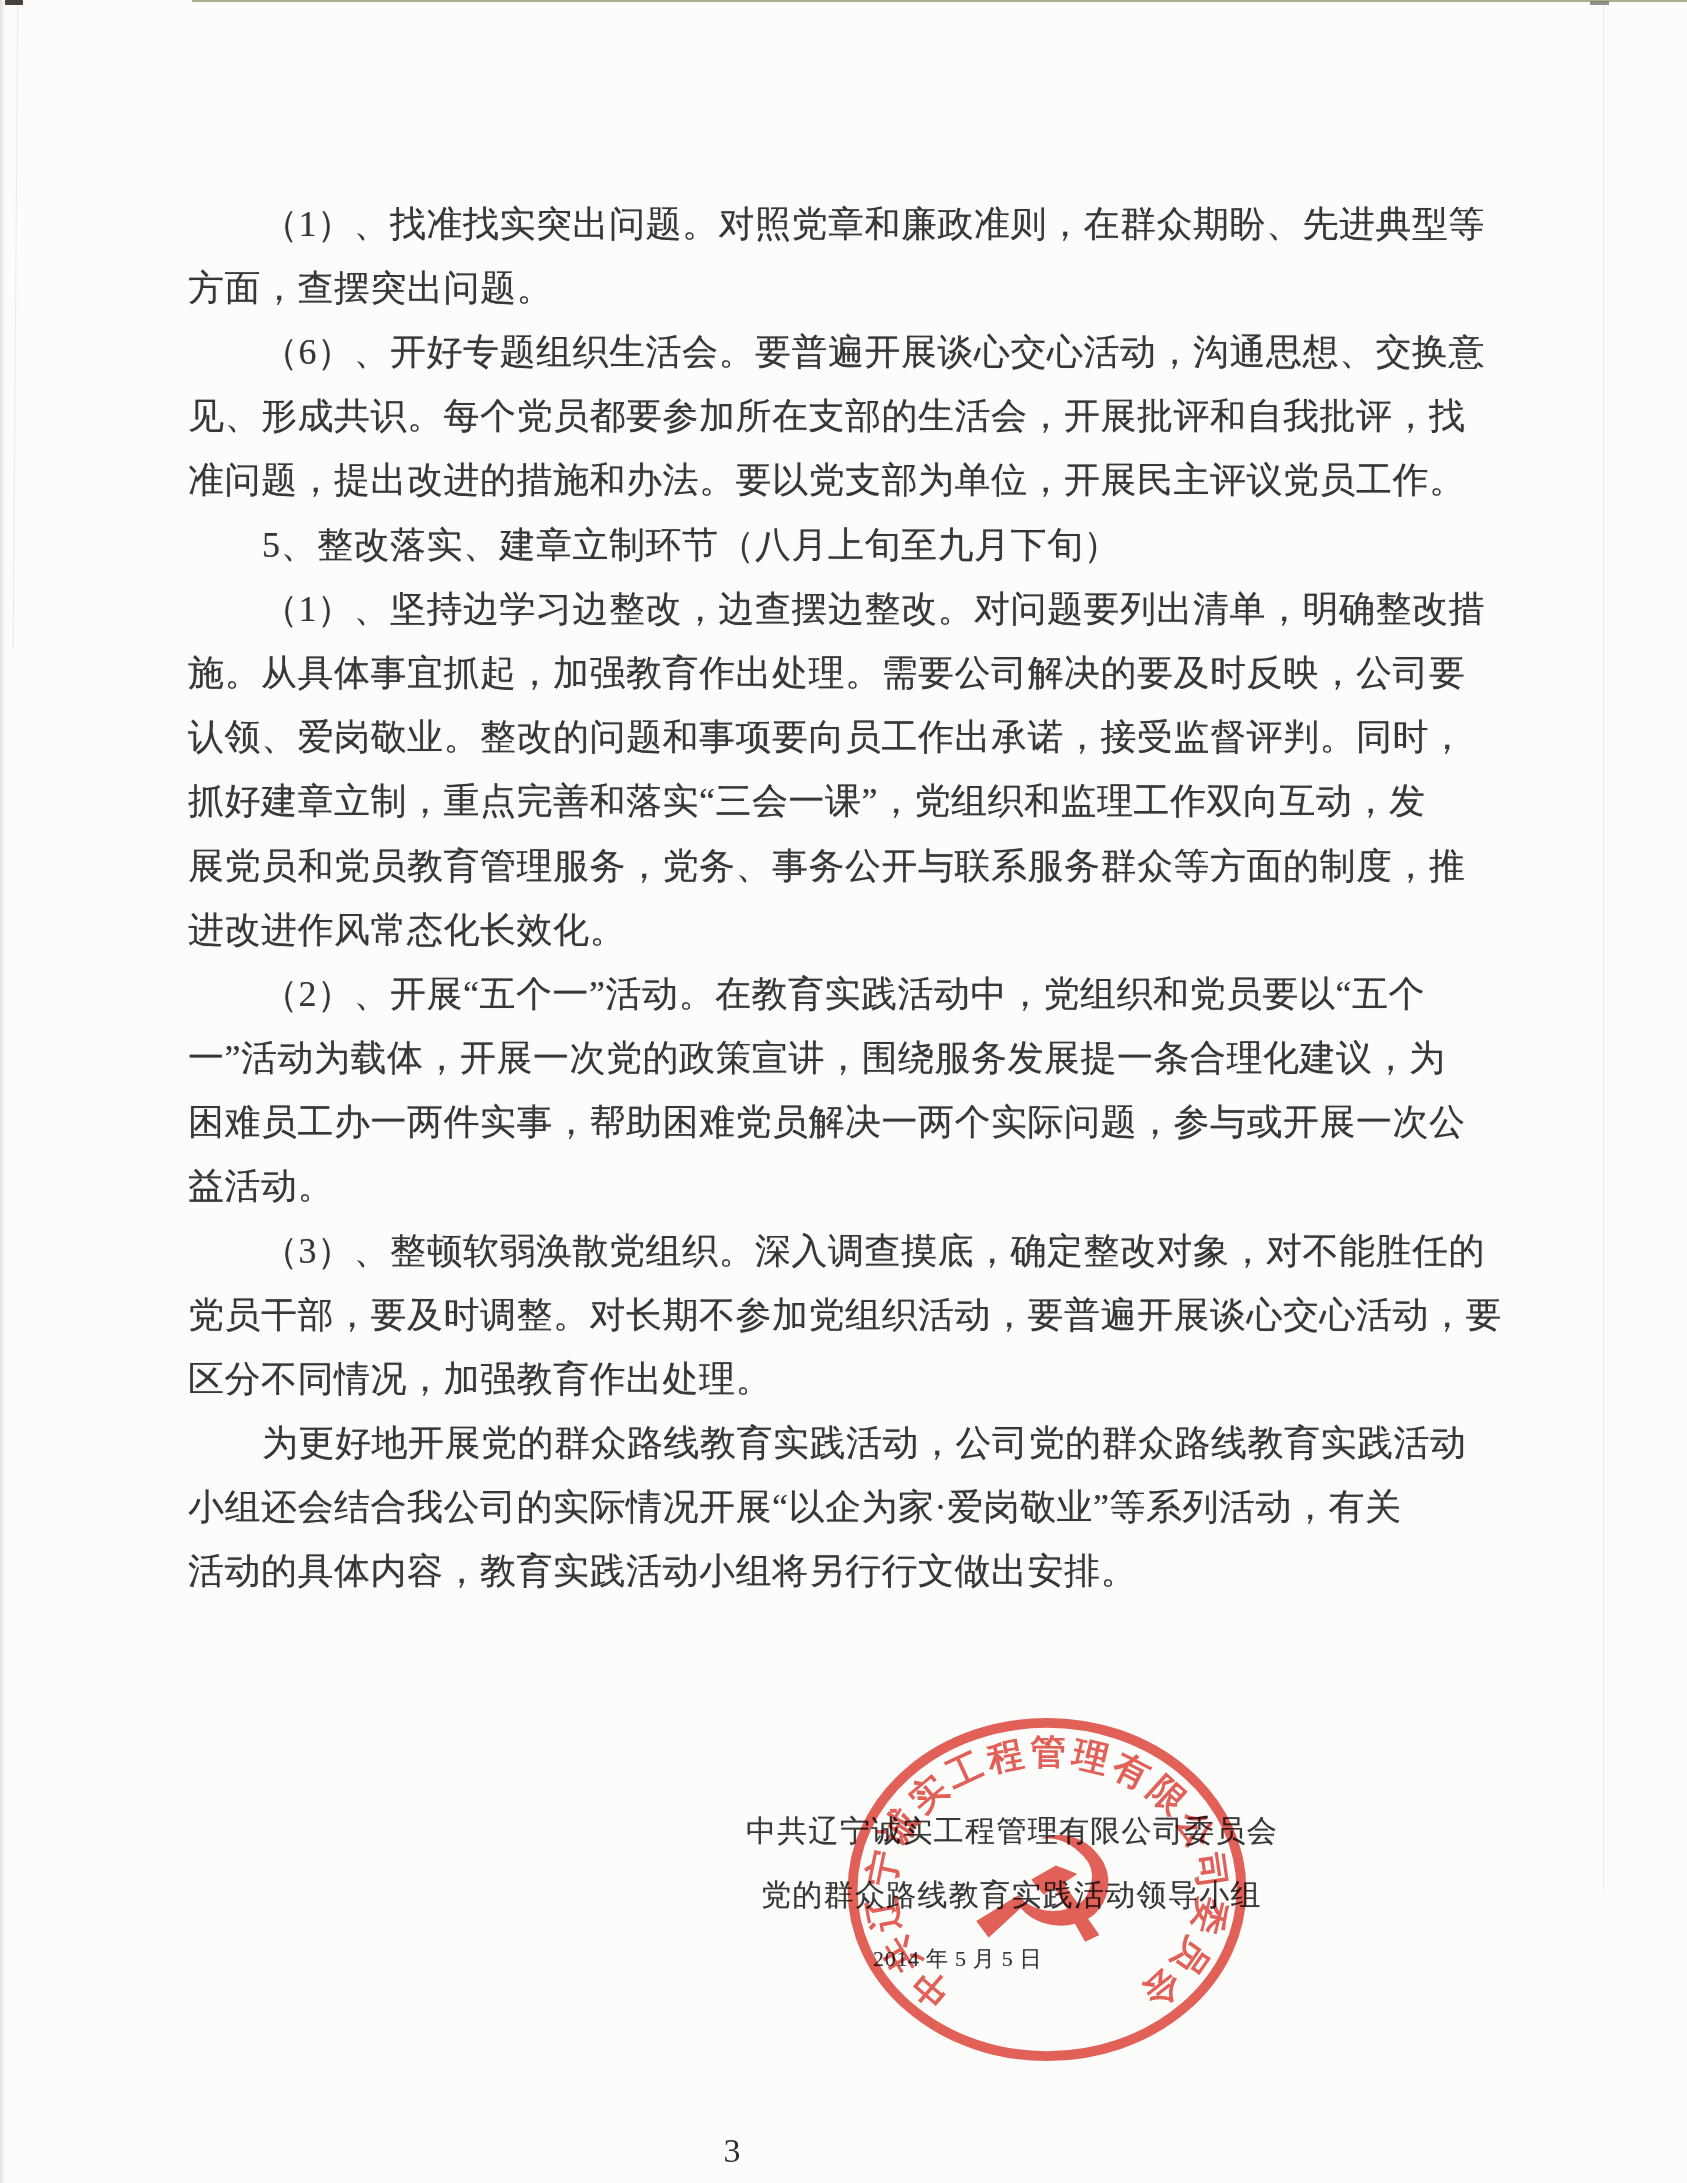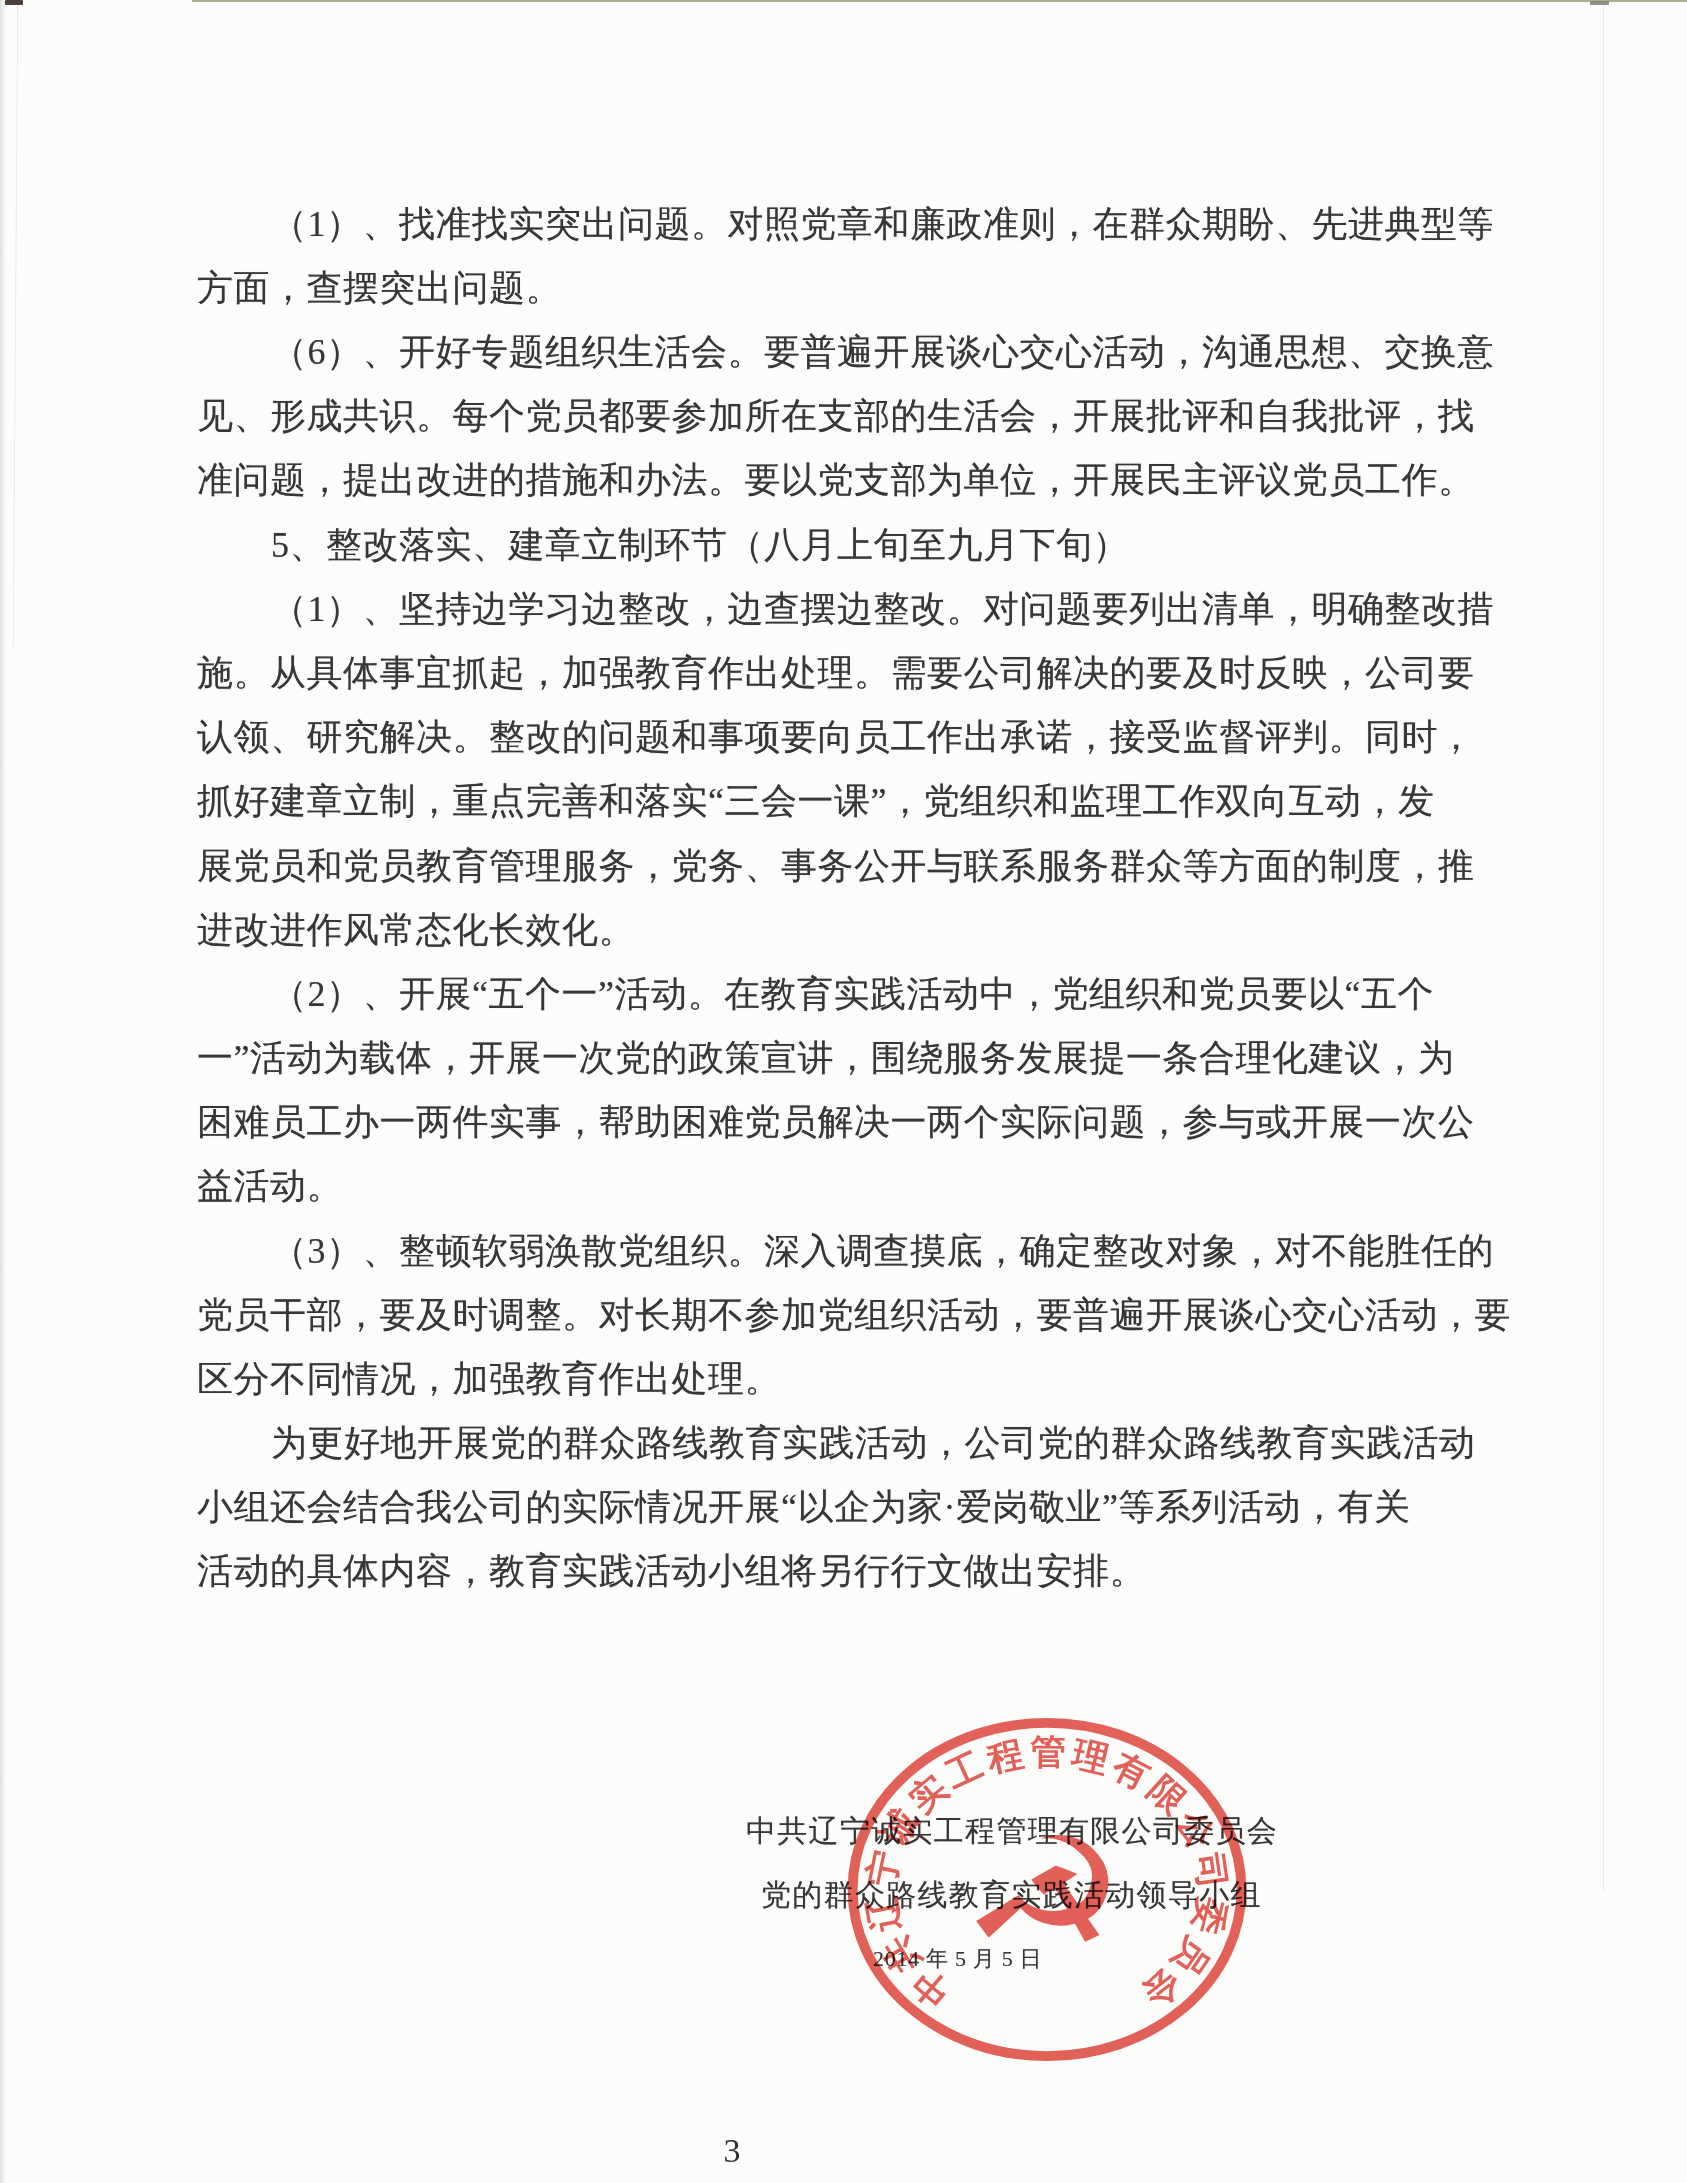--- a/index.html
+++ b/index.html
@@ -33,21 +33,21 @@
   .corner-dash-tr{
     position:absolute;left:1590px;top:1.3px;width:18.5px;height:4px;
     background:#7d7d7d;opacity:.85;border-radius:0.7px;
   }
   .scan-line-right{
     position:absolute;left:1603px;top:4px;width:1.3px;height:1886px;
     background:rgba(150,150,150,.18);
   }
   
   .text-block{
-    position:absolute;left:197px;top:0;width:1307px;height:2183px;
+    position:absolute;left:188px;top:0;width:1307px;height:2183px;
   }
   .line{
     position:absolute;left:0;width:1297px;height:40px;
     font-size:36px;line-height:40px;letter-spacing:0.5px;
     color:#373737;white-space:nowrap;
     text-shadow:0 0 0.7px rgba(70,70,70,.55);
   }
   .line.indent{padding-left:74px;}
   
   .sig-line{
@@ -85,21 +85,21 @@
 
   <div class="text-block">
       <div class="line indent" style="top: 204px;">（1）、找准找实突出问题。对照党章和廉政准则，在群众期盼、先进典型等</div>
       <div class="line" style="top: 268px;">方面，查摆突出问题。</div>
       <div class="line indent" style="top: 332px;">（6）、开好专题组织生活会。要普遍开展谈心交心活动，沟通思想、交换意</div>
       <div class="line" style="top: 396px;">见、形成共识。每个党员都要参加所在支部的生活会，开展批评和自我批评，找</div>
       <div class="line" style="top: 460px;">准问题，提出改进的措施和办法。要以党支部为单位，开展民主评议党员工作。</div>
       <div class="line indent" style="top: 525px;">5、整改落实、建章立制环节（八月上旬至九月下旬）</div>
       <div class="line indent" style="top: 589px;">（1）、坚持边学习边整改，边查摆边整改。对问题要列出清单，明确整改措</div>
       <div class="line" style="top: 653px;">施。从具体事宜抓起，加强教育作出处理。需要公司解决的要及时反映，公司要</div>
-      <div class="line" style="top: 717px;">认领、研究解决。整改的问题和事项要向员工作出承诺，接受监督评判。同时，</div>
+      <div class="line" style="top: 717px;">认领、爱岗敬业。整改的问题和事项要向员工作出承诺，接受监督评判。同时，</div>
       <div class="line" style="top: 781px;">抓好建章立制，重点完善和落实“三会一课”，党组织和监理工作双向互动，发</div>
       <div class="line" style="top: 846px;">展党员和党员教育管理服务，党务、事务公开与联系服务群众等方面的制度，推</div>
       <div class="line" style="top: 910px;">进改进作风常态化长效化。</div>
       <div class="line indent" style="top: 974px;">（2）、开展“五个一”活动。在教育实践活动中，党组织和党员要以“五个</div>
       <div class="line" style="top: 1038px;">一”活动为载体，开展一次党的政策宣讲，围绕服务发展提一条合理化建议，为</div>
       <div class="line" style="top: 1102px;">困难员工办一两件实事，帮助困难党员解决一两个实际问题，参与或开展一次公</div>
       <div class="line" style="top: 1166px;">益活动。</div>
       <div class="line indent" style="top: 1231px;">（3）、整顿软弱涣散党组织。深入调查摸底，确定整改对象，对不能胜任的</div>
       <div class="line" style="top: 1295px;">党员干部，要及时调整。对长期不参加党组织活动，要普遍开展谈心交心活动，要</div>
       <div class="line" style="top: 1359px;">区分不同情况，加强教育作出处理。</div>

